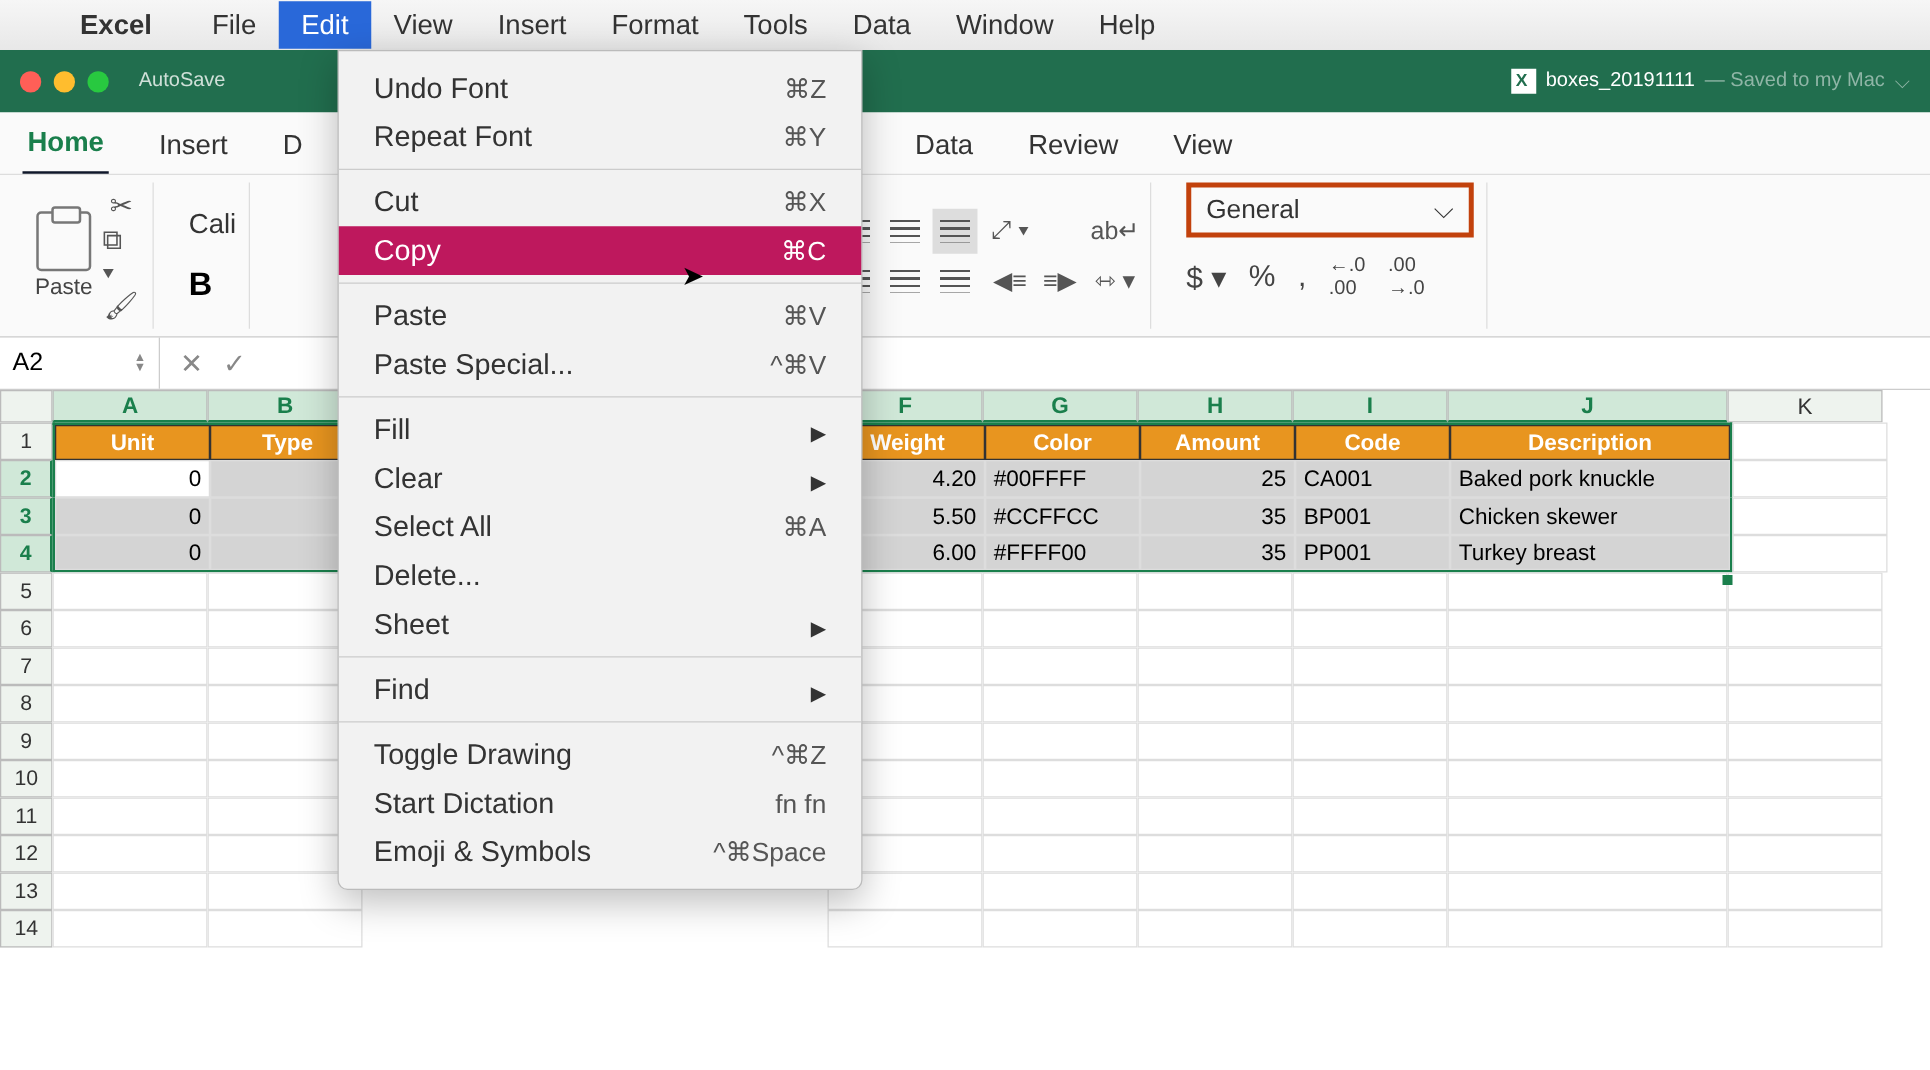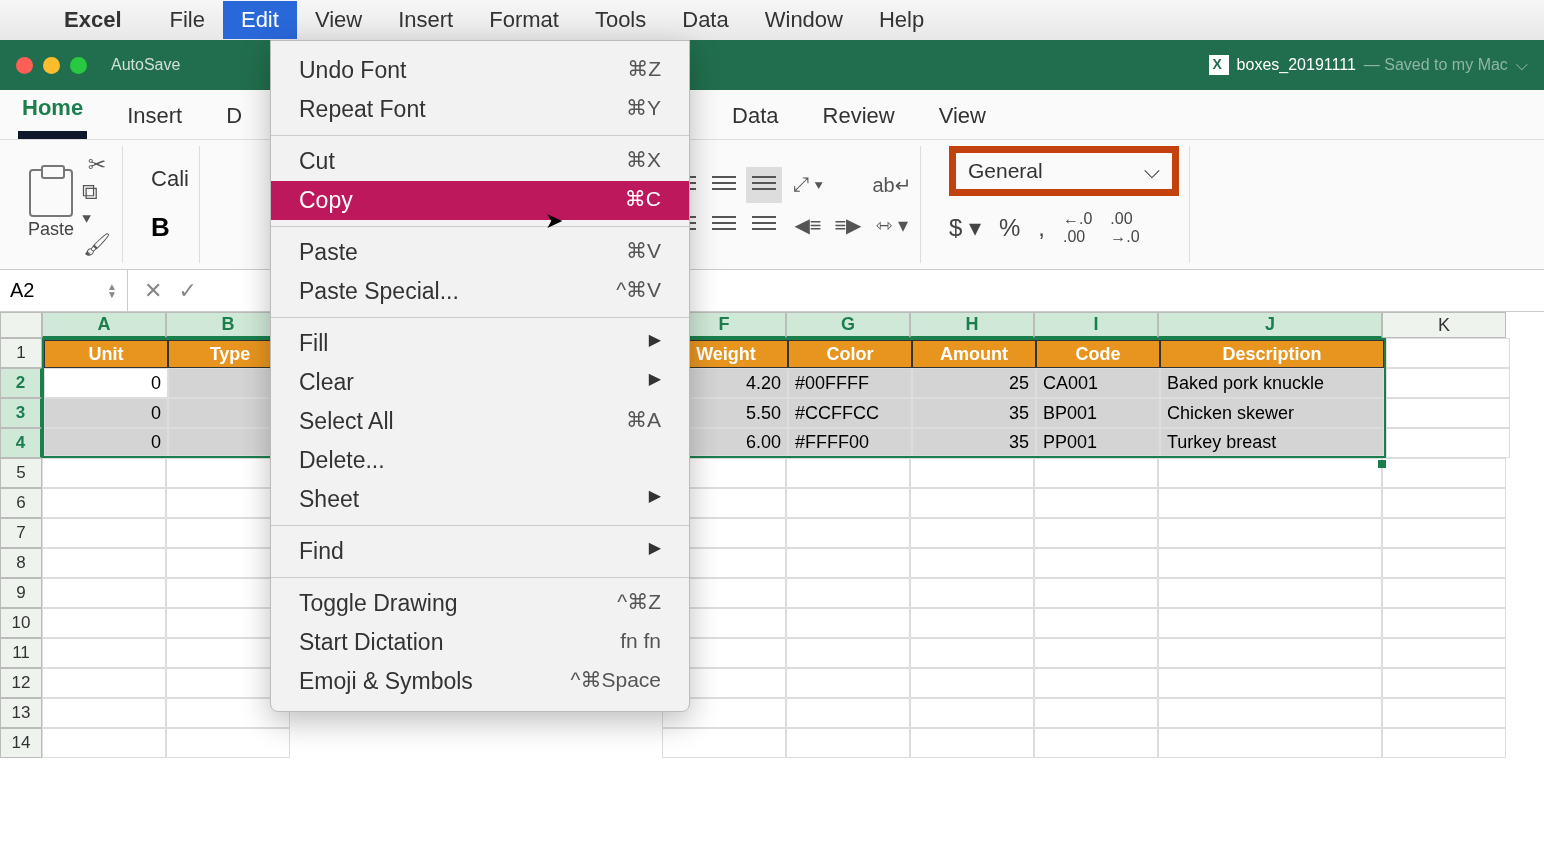--- a/index.html
+++ b/index.html
@@ -19,37 +19,37 @@
 .tl.r{background:#ff5f57;} .tl.y{background:#ffbd2e;} .tl.g{background:#28c940;}
 .titlebar .fname { margin-left:auto; display:flex; align-items:center; gap:8px; }
 .titlebar .xicon { width:20px; height:20px; background:#fff; position:relative; }
 .titlebar .xicon::after{content:"X";color:#216e4e;font-size:14px;font-weight:700;position:absolute;left:4px;top:1px;}
 .titlebar .saved { color:#8fb5a6; }
 .titlebar .chev { color:#8fb5a6; }
 
 
 .rtabs { height:50px; background:#fafafa; display:flex; align-items:flex-end; padding:0 18px; gap:36px; font-size:22px; color:#333; border-bottom:1px solid #ddd;}
 .rtab { padding:10px 4px; cursor:default;}
-.rtab.active { color:#1a7f4c; font-weight:700; border-bottom:8px solid #0f172a; }
+.rtab.active { color:#1a7f4c; font-weight:700; border-bottom:2px solid #0f172a; }
 
 
 .ribbon { height:130px; background:#fafafa; display:flex; align-items:center; padding:6px 18px; gap:18px; border-bottom:1px solid #ccc;}
 .rgrp { display:flex; align-items:center; gap:8px; padding:0 10px; border-right:1px solid #ddd; height:100%; }
 .paste { display:flex; flex-direction:column; align-items:center; gap:2px; font-size:18px; color:#444;}
 .pasteicon { width:44px; height:48px; border:2px solid #777; border-radius:4px; position:relative;}
 .pasteicon::before{content:"";position:absolute;top:-6px;left:10px;width:20px;height:10px;border:2px solid #777;border-radius:3px;background:#fafafa;}
 .clipsub{display:flex;flex-direction:column;gap:10px;}
 .scis,.cpy,.brs{width:30px;height:30px;display:flex;align-items:center;justify-content:center;color:#555;font-size:22px;}
 .font-partial{font-size:22px;color:#333;}
 .bold{font-weight:700;font-size:26px;}
 .ribicon{width:36px;height:36px;display:flex;align-items:center;justify-content:center;border:1px solid transparent;font-size:20px;color:#555;}
 .ribicon.sel{background:#ddd;}
 .algrp{display:flex;flex-direction:column;gap:4px;}
 .alrow{display:flex;gap:4px;}
-.numfmt{display:flex;gap:16px;border:7px solid #c2410c;padding:6px 12px;font-size:21px;color:#333;min-width:230px;justify-content:space-between;}
+.numfmt{display:flex;gap:16px;border:4px solid #c2410c;padding:6px 12px;font-size:21px;color:#333;min-width:230px;justify-content:space-between;}
 .num2{display:flex;gap:18px;align-items:center;font-size:24px;color:#444;}
 
 
 .fbar { height:42px; display:flex; align-items:center; border-bottom:1px solid #ccc;}
 .namebx{width:128px;height:100%;border-right:1px solid #ccc;display:flex;align-items:center;justify-content:space-between;padding:0 10px;font-size:20px;}
 .namebx .spn{display:flex;flex-direction:column;line-height:8px;color:#888;font-size:10px;}
 .fbtns{display:flex;gap:16px;padding:0 16px;color:#888;font-size:22px;}
 
 
 .grid{position:relative;}
@@ -67,21 +67,21 @@
 .cell.num{justify-content:flex-end;}
 .jcol{width:224px;}
 .datarow{border-left:2px solid #1a7f4c;border-right:2px solid #1a7f4c;}
 .hdrrow{border:2px solid #1a7f4c;border-bottom:none;}
 .lastdat{border-bottom:2px solid #1a7f4c;}
 
 .selhdl{position:absolute;width:8px;height:8px;background:#1a7f4c;}
 
 
 .ddmenu { position:absolute; left:270px; top:40px; width:420px; background:#f2f2f2; border:1px solid #bbb; border-radius:0 0 8px 8px; box-shadow:0 10px 30px rgba(0,0,0,.25); padding:10px 0; z-index:100;}
-.dditem { display:flex; justify-content:space-between; align-items:flex-start; padding:6px 28px; font-size:23px; color:#333; }
+.dditem { display:flex; justify-content:space-between; align-items:flex-end; padding:6px 28px; font-size:23px; color:#333; }
 .dditem.hl { background:#be185d; color:#fff; }
 .dditem .sc { color:#555; font-size:21px; }
 .dditem.hl .sc { color:#fff; }
 .ddsep { height:1px; background:#ccc; margin:6px 0; }
 .ddarrow{font-size:16px;color:#333;}
 .cursor{position:absolute;left:545px;top:208px;font-size:22px;z-index:101;}
 
 .aligni{display:inline-block;width:24px;height:18px;}
 .al-lines{background:repeating-linear-gradient(#555 0 2px,transparent 2px 6px);}
 </style>

